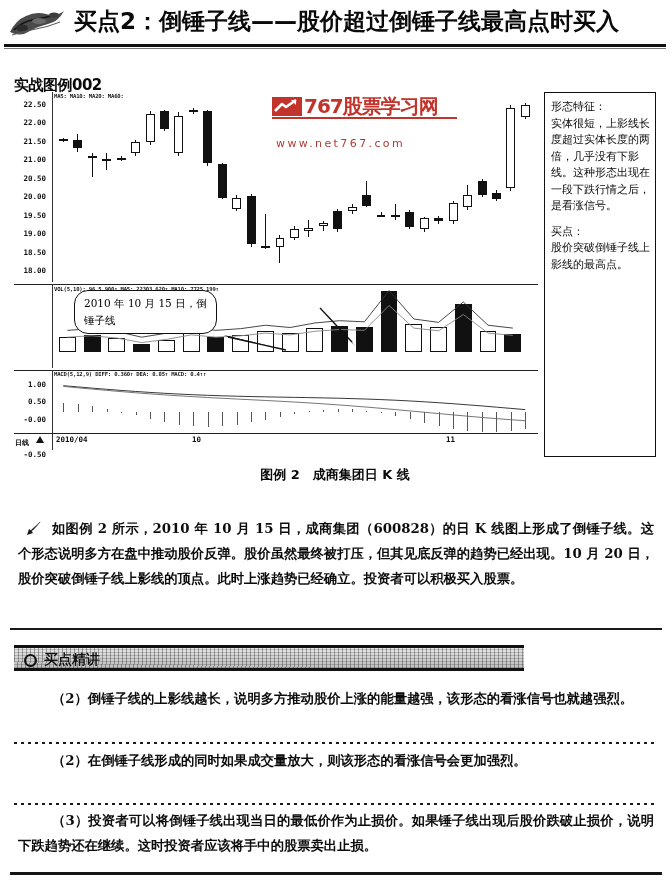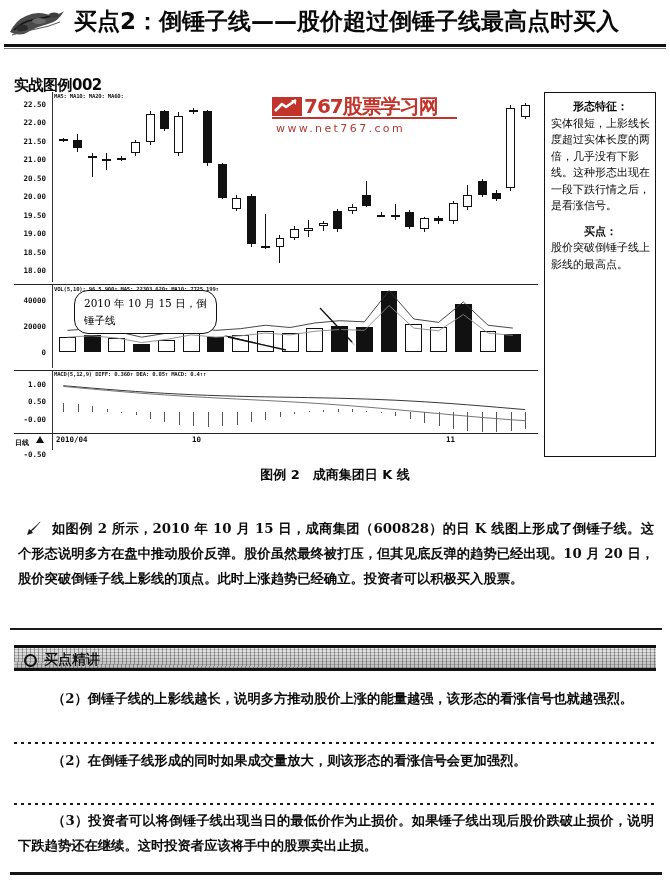--- a/index.html
+++ b/index.html
@@ -127,35 +127,35 @@
     width: 30px; height: 19px; background: #c2342b; position: relative;
     overflow: hidden;
   }
   .wm-text {
     font-size: 20px; font-weight: bold; color: #c2342b;
     letter-spacing: -1px; line-height: 20px;
   }
   .wm-underline { width: 185px; height: 2px; background: #c2342b; margin-top: 1px; }
   .wm-url {
     font-size: 11px; color: #b03b34; letter-spacing: 2.4px;
-    margin-top: 3px; font-family: "DejaVu Sans", "Liberation Sans", sans-serif;
+    margin-top: 18px; font-family: "DejaVu Sans", "Liberation Sans", sans-serif;
     padding-left: 4px;
   }
 
   
   .info-box {
     position: absolute; left: 544px; top: 92px;
     width: 112px; height: 365px;
     border: 1.6px solid #111;
     background: #fff;
     padding: 6px 5px 4px 6px;
     font-size: 11px; line-height: 16.5px;
     font-family: "DejaVu Sans", "Liberation Sans", sans-serif;
   }
-  .info-title { font-weight: bold; text-align: center; }
+  .info-title { font-weight: normal; }
   .info-body { font-weight: normal; }
   .info-gap { height: 9px; }
 
   
   .fig-caption {
     position: absolute; left: 0; top: 466px; width: 670px;
     text-align: center; font-size: 13px; font-weight: bold;
     font-family: "DejaVu Sans", "Liberation Sans", sans-serif;
   }
 
@@ -166,21 +166,21 @@
     font-family: "DejaVu Serif", "Liberation Serif", serif;
     color: #0c0c0c;
   }
   .para-intro { left: 18px; top: 516px; width: 636px; text-indent: 34px; }
   .pen-icon { position: absolute; left: 24px; top: 520px; width: 20px; height: 18px; }
 
   .rule-thin { position: absolute; background: #1a1a1a; }
 
   
   .band {
-    position: absolute; left: 14px; top: 645px; width: 642px; height: 26px;
+    position: absolute; left: 14px; top: 645px; width: 510px; height: 26px;
     background: #7dd3fc;
     border-top: 3px solid #111; border-bottom: 3px solid #111;
     overflow: hidden;
     font-family: Liberation Serif, serif;
   }
   .band-noise {
     position: absolute; inset: 0;
     background:
       repeating-linear-gradient(92deg, rgba(0,0,0,.30) 0 1px, rgba(0,0,0,0) 1px 4px),
       repeating-linear-gradient(0deg, rgba(0,0,0,.18) 0 1px, rgba(0,0,0,0) 1px 3px),
@@ -374,25 +374,20 @@
         </div>
         <div class="candle" style="left: 467.905px; width: 8.9494px; top: 0px; height: 190px;">
           <div class="wick" style="top: 11.2622px; height: 15.4933px;"></div>
           <div class="body-hollow" style="top: 13.4756px; height: 11.0667px;"></div>
         </div>
       </div>
   </div>
 
   <div class="panel panel-vol">
     <div class="panel-sep" style="top:0;"></div>
-    <div class="axis-labels" id="volAxis">
-        <span style="top: 16px;">40000</span>
-        <span style="top: 42px;">20000</span>
-        <span style="top: 68px;">0</span>
-      </div>
     <div class="v-axis"></div>
     <div class="ind-caption" style="top:2px;">VOL(5,10): 96.5  900↑  MA5: 22303 620↑  MA10: 7725 199↑</div>
     <div class="plot" id="volPlot">
         <div class="vbar up" style="left: 6px; width: 16.8265px; bottom: 16px; height: 15.5px;"></div>
         <div class="vbar down" style="left: 30.7449px; width: 16.8265px; bottom: 16px; height: 17.4375px;"></div>
         <div class="vbar up" style="left: 55.4898px; width: 16.8265px; bottom: 16px; height: 14.2083px;"></div>
         <div class="vbar down" style="left: 80.2347px; width: 16.8265px; bottom: 16px; height: 7.75px;"></div>
         <div class="vbar up" style="left: 104.98px; width: 16.8265px; bottom: 16px; height: 12.2708px;"></div>
         <div class="vbar up" style="left: 129.724px; width: 16.8265px; bottom: 16px; height: 18.7292px;"></div>
         <div class="vbar down" style="left: 154.469px; width: 16.8265px; bottom: 16px; height: 15.5px;"></div>

